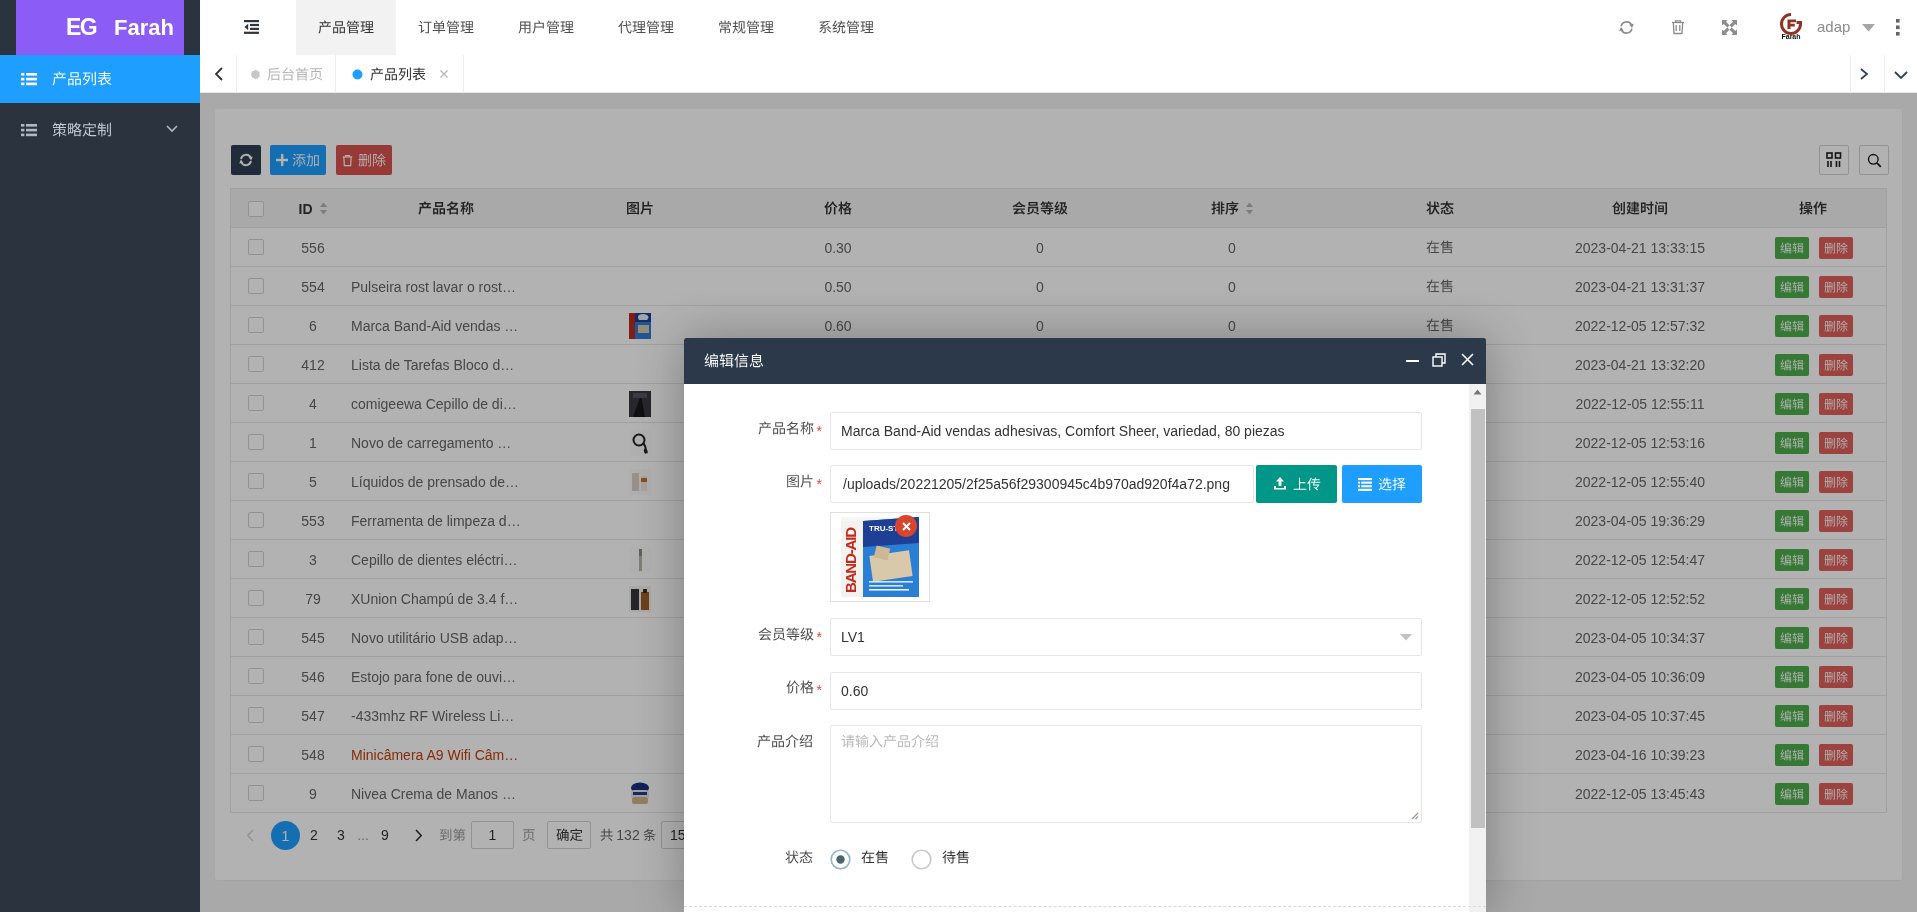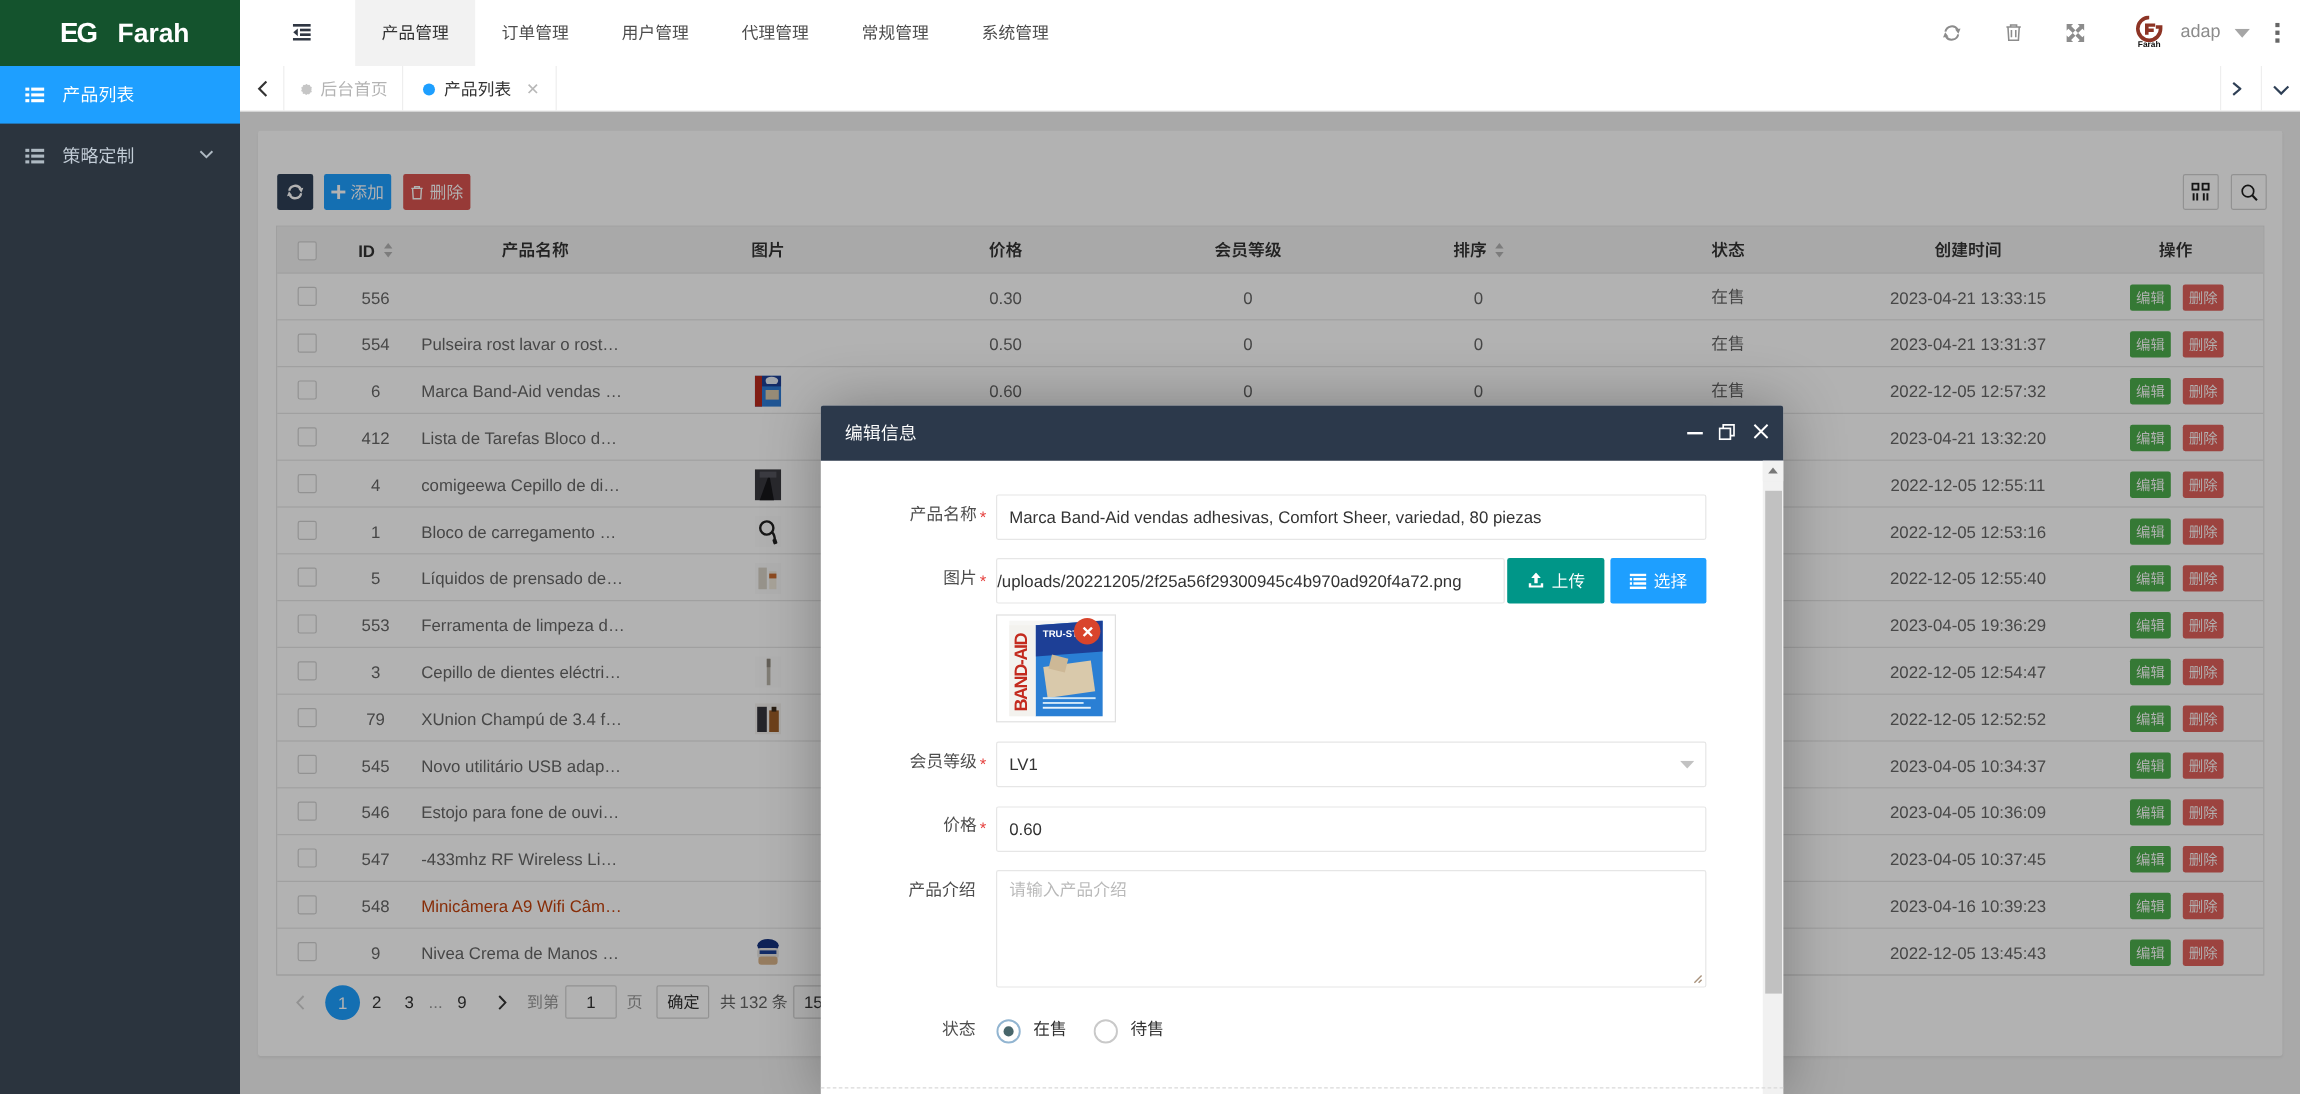--- a/index.html
+++ b/index.html
@@ -2,21 +2,21 @@
 <html><head><meta charset="utf-8"><style>
 *{margin:0;padding:0;box-sizing:border-box}
 html,body{width:1917px;height:912px;overflow:hidden}
 body{font-family:"Liberation Sans",sans-serif;position:relative;background:#fff;font-size:14px}
 .a{position:absolute}
 .k{display:inline-block}
 .fc{display:flex;align-items:center;justify-content:center}
 .fl{display:flex;align-items:center}
 </style></head><body>
 <div class="a" style="left:0;top:0;width:200px;height:912px;background:#2b343e">
-    <div class="a" style="left:0;top:0;width:200px;height:55px;background:#14532d">
+    <div class="a" style="left:16px;top:0;width:168px;height:55px;background:#8b5cf6">
       <span class="a" style="left:50px;top:14px;font:700 23px 'Liberation Sans';color:#fff;letter-spacing:-1.5px">EG</span>
       <span class="a" style="left:98px;top:15px;font:700 22px 'Liberation Sans';color:#fff">Farah</span>
     </div>
     <div class="a fl" style="left:0;top:55px;width:200px;height:48px;background:#1e9fff;padding-left:21px;gap:15px">
       <svg width="16" height="16" viewBox="0 0 16 16" fill="#fff">
         <rect x="0" y="2" width="3.4" height="2.6"></rect>
         <rect x="5" y="2" width="11" height="2.6"></rect>
         <rect x="0" y="6.8" width="3.4" height="2.6"></rect>
         <rect x="5" y="6.8" width="11" height="2.6"></rect>
         <rect x="0" y="11.6" width="3.4" height="2.6"></rect>
@@ -507,21 +507,21 @@
       <svg class="k" width="24.0" height="13" viewBox="0 0 24.0 13">
         <g fill="#fff">
           <use href="#q25" transform="translate(0.0 10.6) scale(0.0120 -0.0120)"></use>
           <use href="#q26" transform="translate(12.0 10.6) scale(0.0120 -0.0120)"></use>
         </g>
       </svg>
     </div>
     <div class="a" style="left:231px;top:423px;width:1655px;height:39px;border-bottom:1px solid #e6e6e6"></div>
     <div class="a" style="left:248px;top:434px;width:16px;height:16px;background:#fff;border:1px solid #d2d2d2;border-radius:2px"></div>
     <div class="a fc" style="left:283px;top:423px;width:60px;height:39px;color:#666">1</div>
-    <div class="a fl" style="left:351px;top:423px;width:210px;height:39px;color:#666;white-space:nowrap;overflow:hidden">Bloco de carregamento …</div>
+    <div class="a fl" style="left:351px;top:423px;width:210px;height:39px;color:#666;white-space:nowrap;overflow:hidden">Novo de carregamento …</div>
     <div class="a fc" style="left:629px;top:423px;width:22px;height:39px">
       <svg width="22" height="26" viewBox="0 0 22 26">
         <rect width="22" height="26" fill="#fdfdfd"></rect>
         <circle cx="10" cy="10" r="5.5" fill="none" stroke="#222" stroke-width="2"></circle>
         <path d="M14 13 Q17 16 16.5 20" fill="none" stroke="#222" stroke-width="2"></path>
         <rect x="15" y="19" width="3.4" height="4.5" rx="1" fill="#222" transform="rotate(-18 16.7 21)"></rect>
       </svg>
     </div>
     <div class="a fc" style="left:778px;top:423px;width:120px;height:39px;color:#666">0.60</div>
     <div class="a fc" style="left:980px;top:423px;width:120px;height:39px;color:#666">0</div>
@@ -958,21 +958,21 @@
           <use href="#q61" transform="translate(42.0 12.3) scale(0.0140 -0.0140)"></use>
         </g>
       </svg><span style="color:#e64340;margin-left:3px;font-size:14px">*</span></div>
     <div class="a fl" style="left:146px;top:74px;width:592px;height:38px;border:1px solid #e6e6e6;border-radius:2px;padding-left:10px;color:#333">Marca Band-Aid vendas adhesivas, Comfort Sheer, variedad, 80 piezas</div>
     <div class="a" style="left:-62px;top:136px;width:200px;text-align:right"><svg class="k" width="28.0" height="15" viewBox="0 0 28.0 15">
         <g fill="#4d4d4d">
           <use href="#q62" transform="translate(0.0 12.3) scale(0.0140 -0.0140)"></use>
           <use href="#q63" transform="translate(14.0 12.3) scale(0.0140 -0.0140)"></use>
         </g>
       </svg><span style="color:#e64340;margin-left:3px;font-size:14px">*</span></div>
-    <div class="a fl" style="left:146px;top:127px;width:424px;height:38px;border:1px solid #e6e6e6;border-radius:2px;padding-left:0;color:#333">/uploads/20221205/2f25a56f29300945c4b970ad920f4a72.png</div>
+    <div class="a fl" style="left:146px;top:127px;width:424px;height:38px;border:1px solid #e6e6e6;border-radius:2px;padding-left:12px;color:#333">/uploads/20221205/2f25a56f29300945c4b970ad920f4a72.png</div>
     <div class="a fc" style="left:572px;top:127px;width:81px;height:38px;background:#009688;border-radius:2px;gap:6px">
       <svg width="14" height="14" viewBox="0 0 14 14" fill="#fff">
         <path d="M7 0 L11 4.6 H8.4 V9 H5.6 V4.6 H3 Z"></path>
         <path d="M1 9 V12.6 H13 V9 H11 V11 H3 V9 Z"></path>
       </svg>
       <svg class="k" width="28.0" height="15" viewBox="0 0 28.0 15">
         <g fill="#fff">
           <use href="#q64" transform="translate(0.0 12.3) scale(0.0140 -0.0140)"></use>
           <use href="#q65" transform="translate(14.0 12.3) scale(0.0140 -0.0140)"></use>
         </g>

